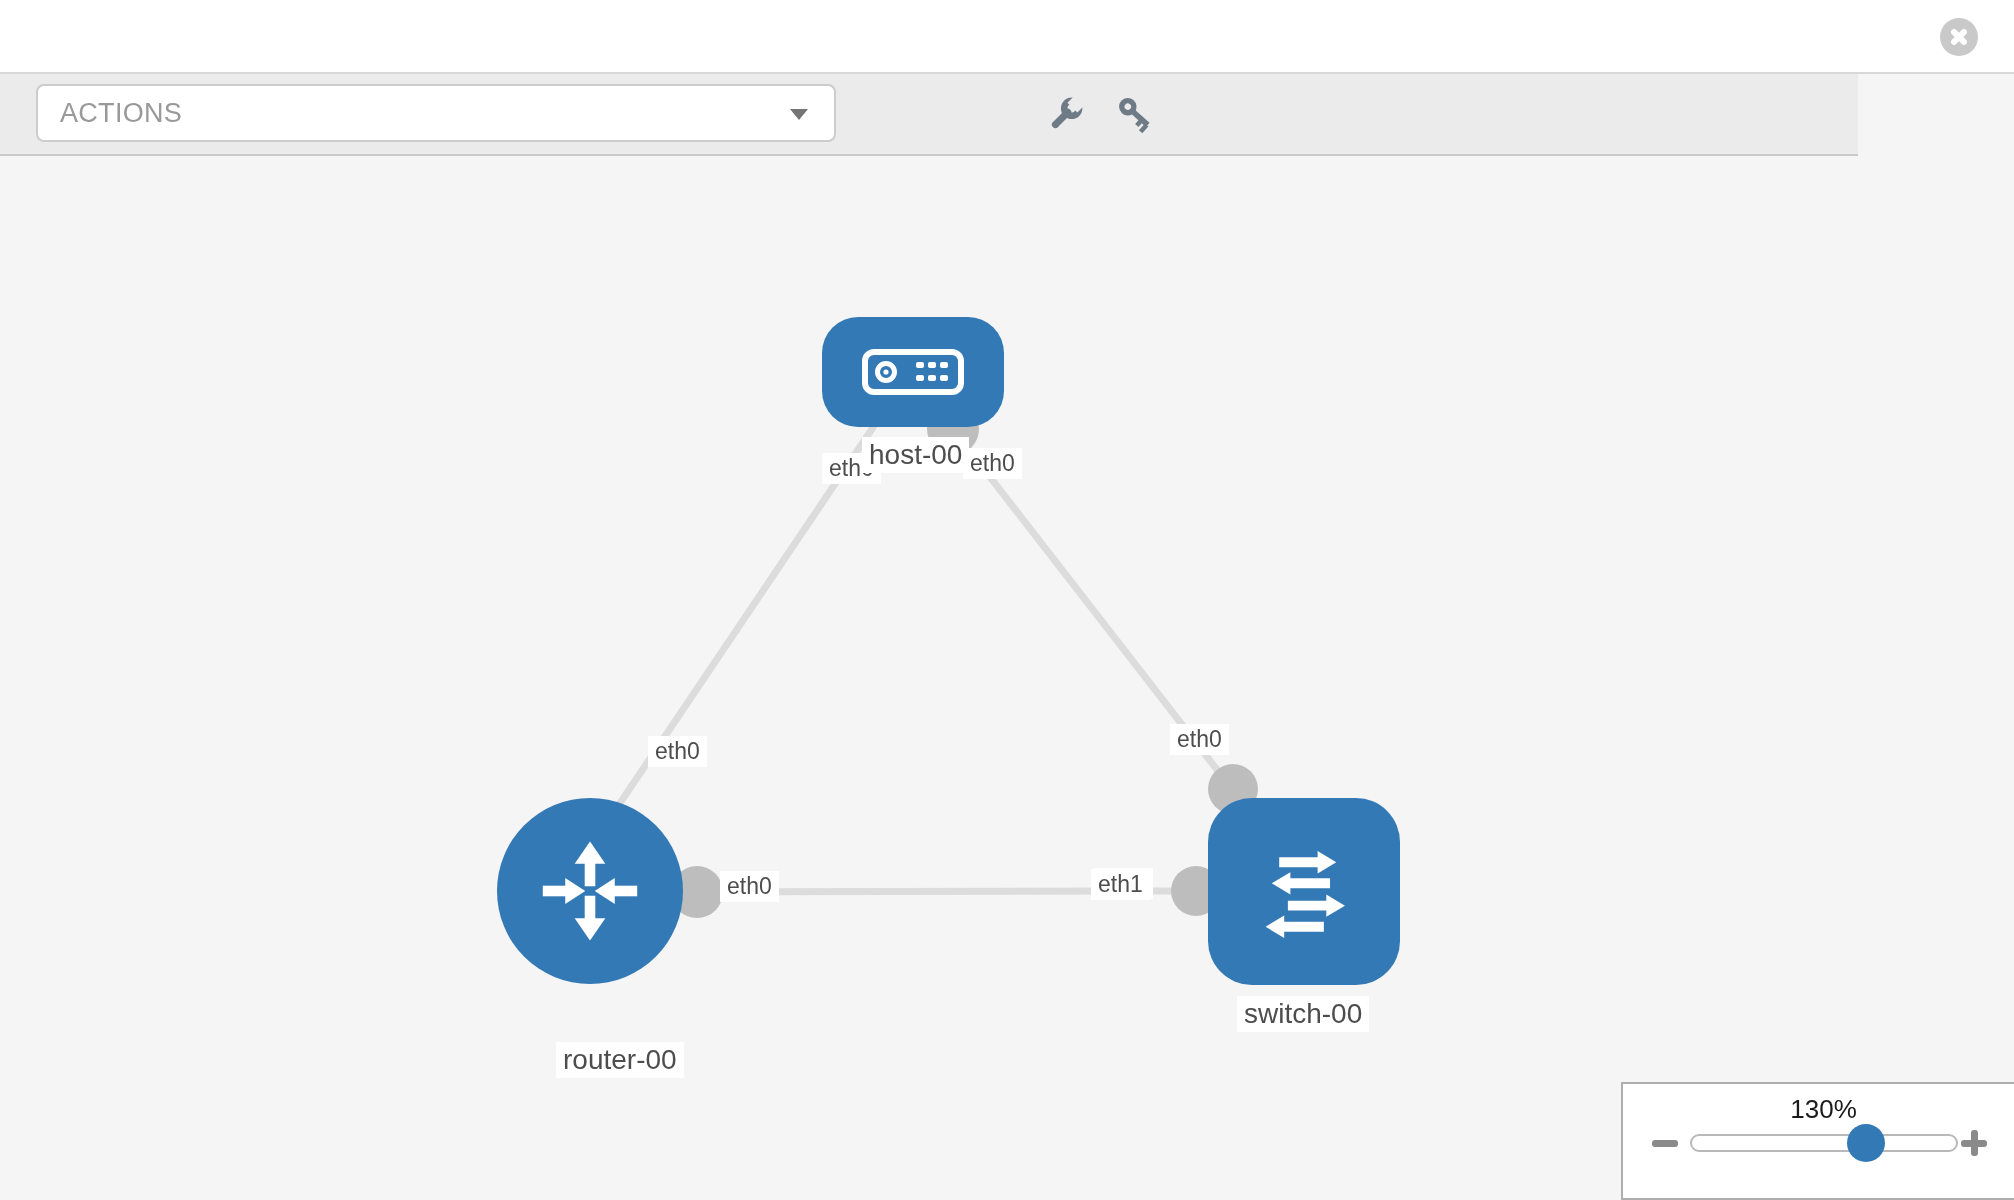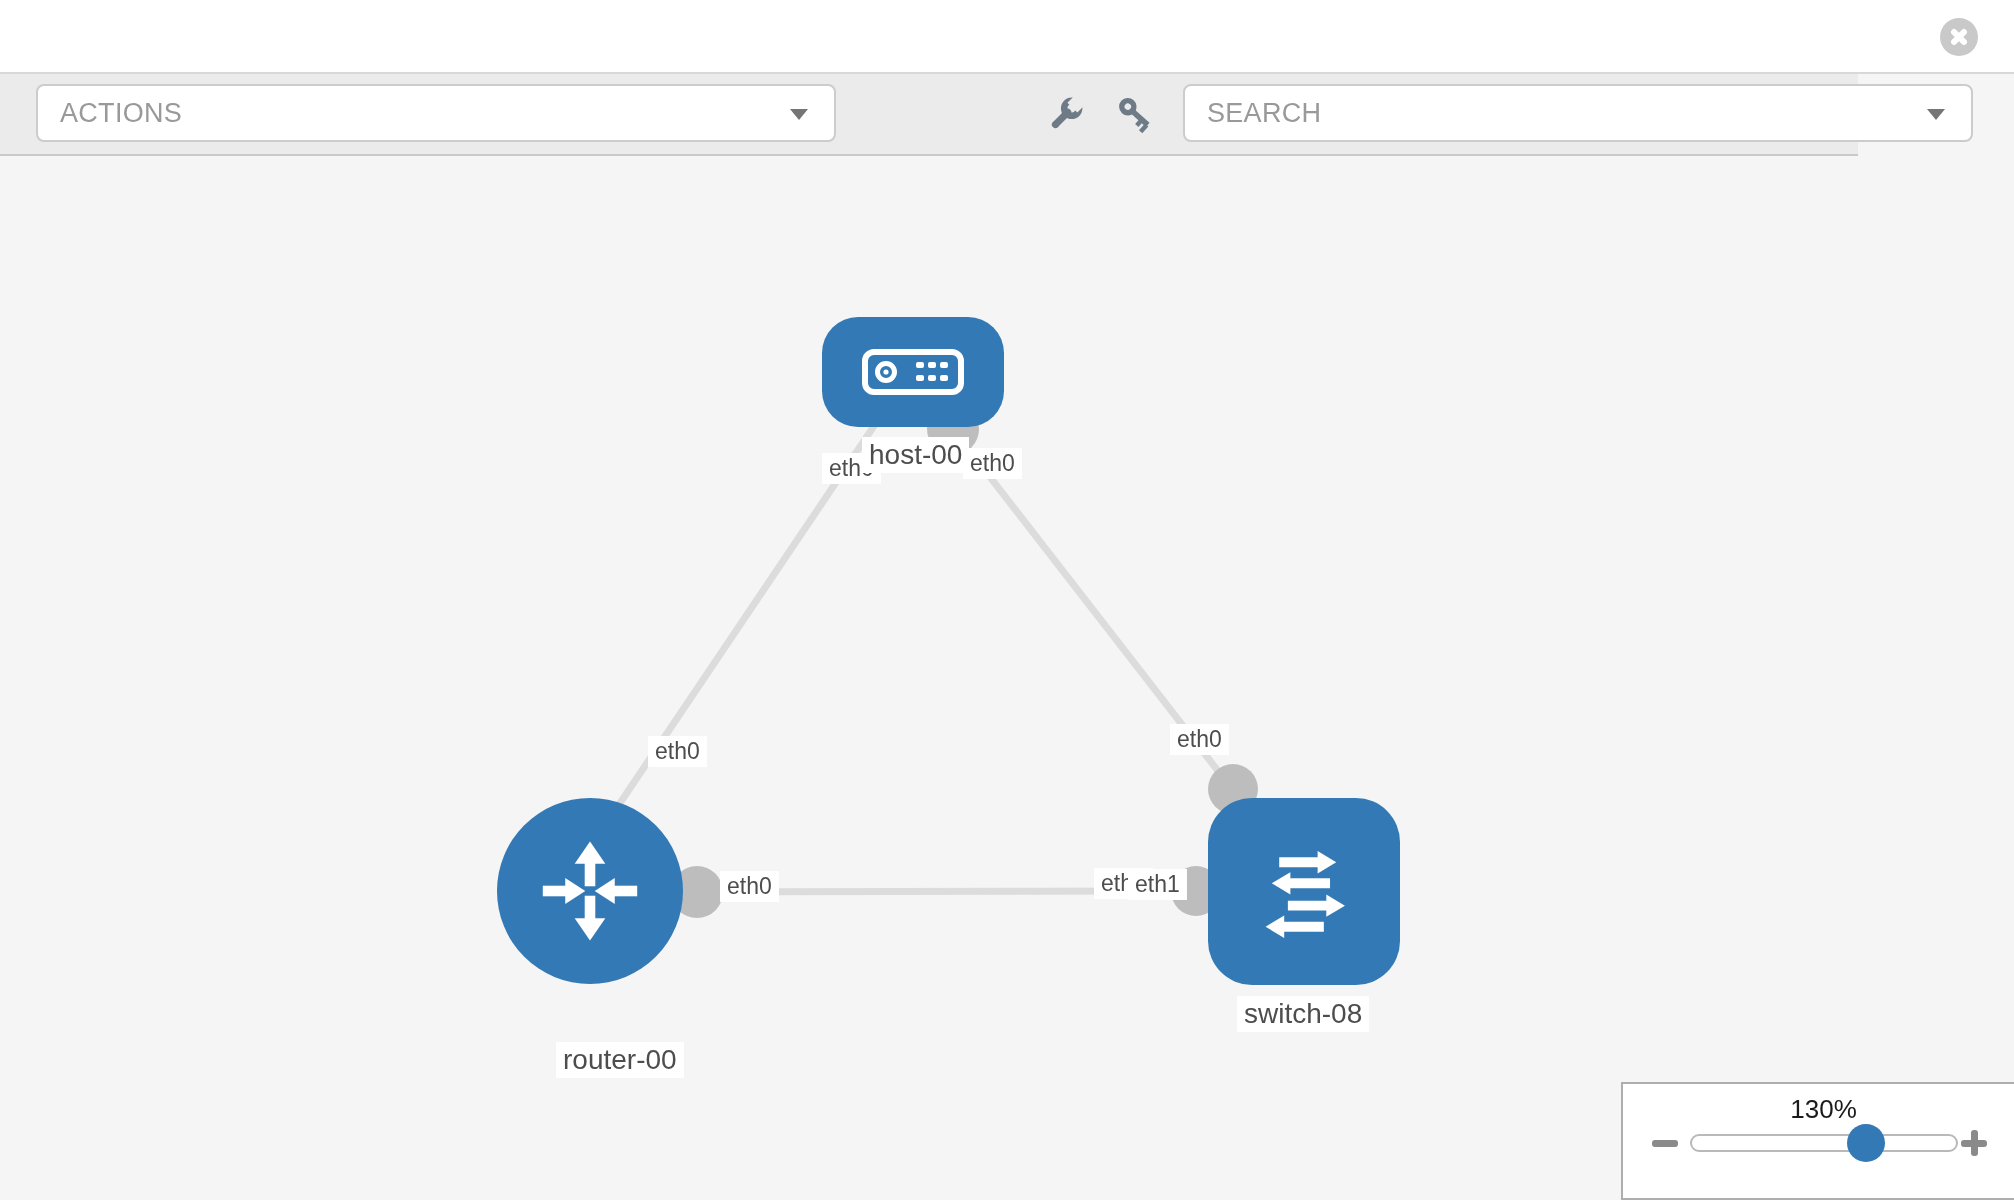--- a/index.html
+++ b/index.html
@@ -60,21 +60,21 @@
   .if-label{font-size:23px;}
   .lbl-host{left:862px;top:281px;}
   .lbl-router{left:524px;top:886px;margin-left:32px;}
   .lbl-switch{left:1237px;top:840px;}
   .if-host-left{left:822px;top:297px;}
   .if-host-right{left:963px;top:292px;}
   .if-router-top{left:648px;top:580px;}
   .if-switch-top{left:1170px;top:568px;}
   .if-router-right{left:720px;top:715px;}
   .if-mid-back{left:1094px;top:712px;z-index:3;}
-  .if-mid-front{left:1128px;top:713px;z-index:4;text-align:center;}
+  .if-mid-front{left:1091px;top:713px;z-index:4;text-align:center;}
   
   .zoom-panel{
     position:absolute;left:1621px;top:1082px;width:405px;height:118px;
     background:#ffffff;border:2px solid #aeaeae;box-sizing:border-box;z-index:5;
   }
   .zoom-level{position:absolute;left:0;top:10px;width:100%;text-align:center;font-size:26px;color:#1b1b1b;}
   .zoom-minus{position:absolute;left:29px;top:56px;width:26px;height:7px;border-radius:3px;background:#8a8a8a;cursor:pointer;}
   .zoom-plus{position:absolute;left:336px;top:44px;width:30px;height:30px;cursor:pointer;}
   .zoom-plus .pb{position:absolute;background:#8a8a8a;border-radius:3px;}
   .zoom-plus .pb.h{left:2px;top:12px;width:26px;height:7px;}
@@ -115,24 +115,20 @@
 
   <svg class="tool-icon key-icon" viewBox="0 0 40 40">
     <g transform="rotate(42 20 20)" fill="none">
       <circle cx="9" cy="20" r="6" stroke="#6e7b87" stroke-width="5.5"></circle>
       <rect x="14" y="17.5" width="22" height="5.5" fill="#6e7b87"></rect>
       <rect x="26" y="21" width="4.5" height="7" fill="#6e7b87"></rect>
       <rect x="33" y="21" width="4.5" height="9" fill="#6e7b87"></rect>
     </g>
   </svg>
 
-  <div class="select-box search-box">
-    <span class="sel-label">SEARCH</span>
-    <span class="caret"></span>
-  </div>
 </div>
 
 <div class="canvas">
 
   <svg class="links-svg" width="2014" height="1044" viewBox="0 156 2014 1044">
 
     <line x1="878" y1="420" x2="614" y2="812" stroke="#dcdcdc" stroke-width="7"></line>
     <line x1="952" y1="428" x2="1232" y2="789" stroke="#dcdcdc" stroke-width="7"></line>
     <line x1="695" y1="892" x2="1196" y2="891" stroke="#dcdcdc" stroke-width="7"></line>
 
@@ -181,21 +177,21 @@
         <line x1="37" y1="61" x2="70" y2="61"></line>
         <polygon points="83,61 68,52 68,70" stroke-width="0"></polygon>
         <line x1="66" y1="78" x2="32" y2="78"></line>
         <polygon points="19,78 34,69 34,87" stroke-width="0"></polygon>
       </g>
     </svg>
   </div>
 
   <div class="chip node-label lbl-host">host-00</div>
   <div class="chip node-label lbl-router">router-00</div>
-  <div class="chip node-label lbl-switch">switch-08</div>
+  <div class="chip node-label lbl-switch">switch-00</div>
 
   <div class="chip if-label if-host-left">eth0</div>
   <div class="chip if-label if-host-right">eth0</div>
   <div class="chip if-label if-router-top">eth0</div>
   <div class="chip if-label if-switch-top">eth0</div>
   <div class="chip if-label if-router-right">eth0</div>
   <div class="chip if-label if-mid-back">eth0</div>
   <div class="chip if-label if-mid-front">eth1</div>
 </div>
 

